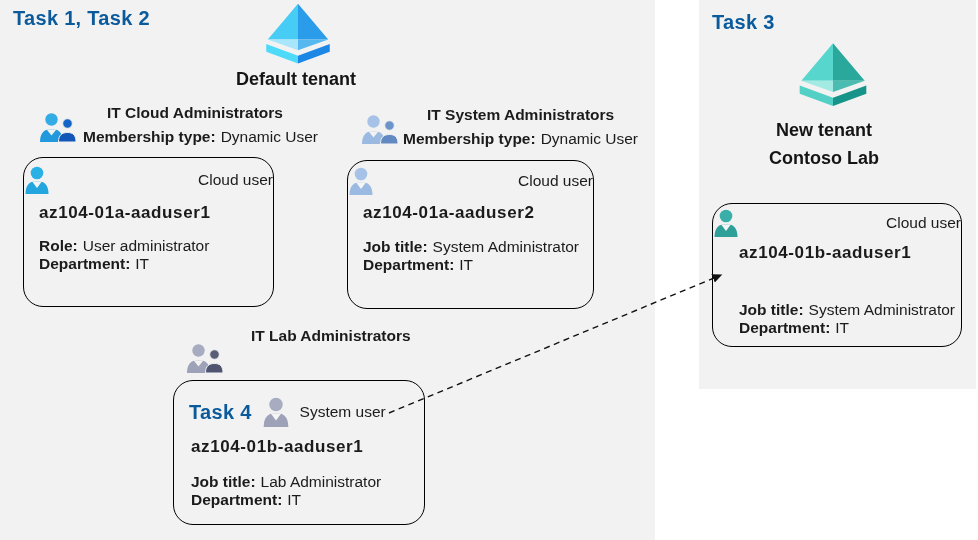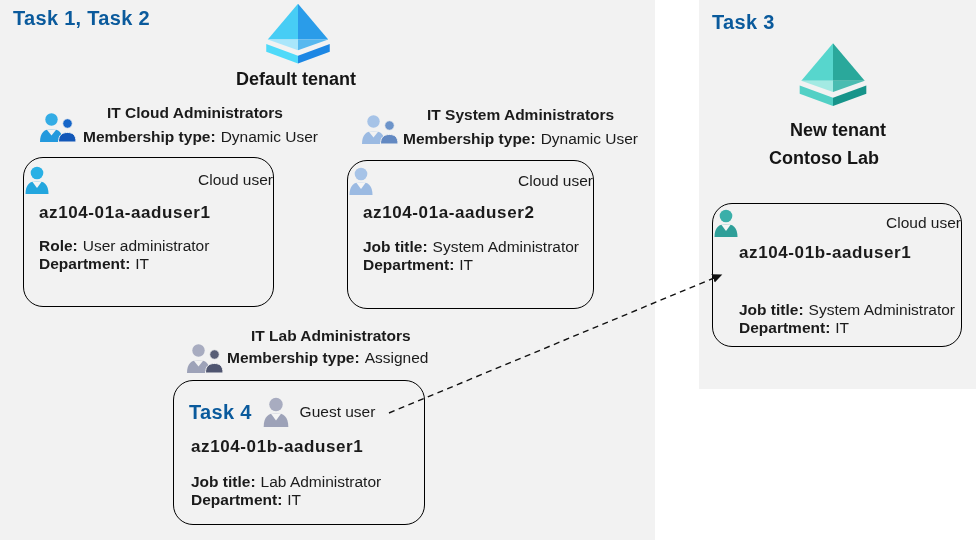--- a/index.html
+++ b/index.html
@@ -124,35 +124,32 @@
   <div class="abs" style="left:187px;top:343px;">
     <svg width="36" height="30" viewBox="0 0 36 30">
       <circle cx="11.5" cy="7.5" r="6.2" fill="#a8acc0"></circle>
       <path d="M0,30 C0,20.5 4.5,17 11.5,17 C18.5,17 23,20.5 23,30 Z" fill="#9da2b8"></path>
       <polygon points="6.5,17.2 16.5,17.2 11.5,23.5" fill="#f2f2f2"></polygon>
       <circle cx="27.5" cy="11.5" r="4.8" fill="#585e76" stroke="#f2f2f2" stroke-width="1"></circle>
       <path d="M18.5,30 C18.5,23 22,20.5 27.5,20.5 C33,20.5 36,23 36,30 Z" fill="#4f5570" stroke="#f2f2f2" stroke-width="1"></path>
     </svg>
   </div>
   <div class="abs group-name" style="left:227px;top:327px;">IT Lab Administrators</div>
-  <div class="abs membership" style="left:227px;top:349px;">
-    <span class="blbl">Membership type:</span><span class="bval">Assigned</span>
-  </div>
 
   <div class="card" style="left:173px;top:380px;width:250px;height:143px;">
     <div class="card-header c3" style="top:16px;">
       <span class="t4">Task 4</span>
       <span class="picon">
         <svg width="28" height="30" viewBox="0 0 26 28">
           <circle cx="13" cy="7" r="6.3" fill="#a8acc0"></circle>
           <path d="M1.5,28 C1.5,18.5 6,15 13,15 C20,15 24.5,18.5 24.5,28 Z" fill="#9da2b8"></path>
           <polygon points="8,15.2 18,15.2 13,22" fill="#f5f5f5"></polygon>
         </svg>
       </span>
-      <span>Guest user</span>
+      <span>System user</span>
     </div>
     <div class="username" style="left:17px;top:56px;">az104-01b-aaduser1</div>
     <div class="fields" style="left:17px;top:92px;">
       <div><span class="blbl">Job title:</span><span class="bval">Lab Administrator</span></div>
       <div><span class="blbl">Department:</span><span class="bval">IT</span></div>
     </div>
   </div>
 </div>
 
 <div id="right-panel" class="panel">
@@ -162,21 +159,21 @@
     <svg width="78" height="66" viewBox="0 0 96 80">
       <polygon points="48,1 9,47 48,47" fill="#57d6cd"></polygon>
       <polygon points="48,1 87,47 48,47" fill="#2aa89b"></polygon>
       <polygon points="9,47 48,61 48,47" fill="#a3eae3"></polygon>
       <polygon points="87,47 48,61 48,47" fill="#4abcb1"></polygon>
       <polygon points="7,53 48,68 48,78 7,63" fill="#52d0c5"></polygon>
       <polygon points="89,53 48,68 48,78 89,63" fill="#17948a"></polygon>
     </svg>
   </div>
 
-  <div class="abs tenant-name" style="left:39px;top:120px;width:200px;">New tenant</div>
+  <div class="abs tenant-name" style="left:25px;top:120px;width:200px;">New tenant</div>
   <div class="abs tenant-name" style="left:25px;top:148px;width:200px;">Contoso Lab</div>
 
   <div class="card" style="left:13px;top:203px;width:248px;height:142px;">
     <div class="card-header" style="top:5px;">
       <span class="picon">
         <svg width="26" height="28" viewBox="0 0 26 28">
           <circle cx="13" cy="7" r="6.3" fill="#3aafa9"></circle>
           <path d="M1.5,28 C1.5,18.5 6,15 13,15 C20,15 24.5,18.5 24.5,28 Z" fill="#2f9f99"></path>
           <polygon points="8,15.2 18,15.2 13,22" fill="#f5f5f5"></polygon>
         </svg>

